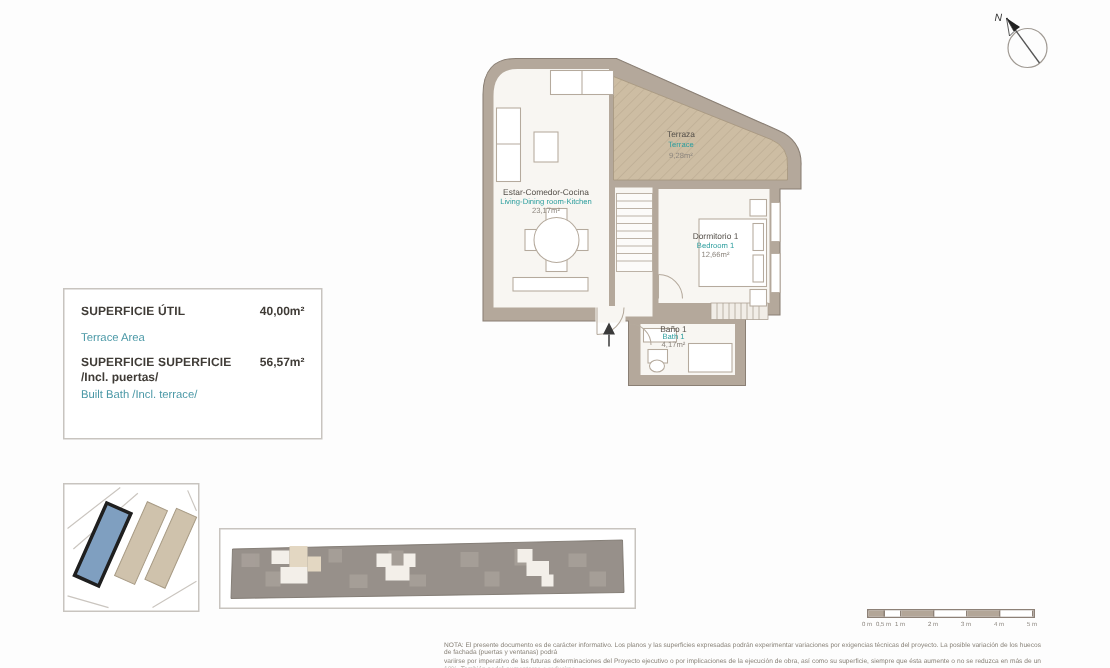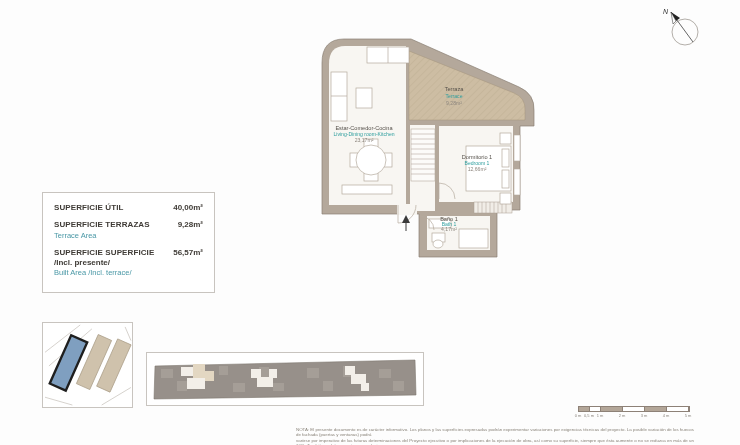--- a/index.html
+++ b/index.html
@@ -175,33 +175,29 @@
 </svg>
 
 <div class="area-table">
   <div class="at-row">
     <div class="at-top">
       <span class="at-es">SUPERFICIE ÚTIL</span>
       <span class="at-val">40,00m²</span>
     </div>
   </div>
   <div class="at-row">
-    <div class="at-top">
-      <span class="at-es">SUPERFICIE TERRAZAS</span>
-      <span class="at-val">9,28m²</span>
-    </div>
     <div class="at-en">Terrace Area</div>
   </div>
   <div class="at-row">
     <div class="at-top">
       <span class="at-es">SUPERFICIE SUPERFICIE</span>
       <span class="at-val">56,57m²</span>
     </div>
-    <div class="at-es2">/Incl. presente/</div>
-    <div class="at-en">Built Area /Incl. terrace/</div>
+    <div class="at-es2">/Incl. puertas/</div>
+    <div class="at-en">Built Bath /Incl. terrace/</div>
   </div>
 </div>
 
 <div class="sitemap">
   <svg viewBox="0 0 91 86">
     <g stroke="#cac5bf" stroke-width="0.8" fill="none">
       <path d="M 2,30 L 38,2"></path>
       <path d="M 6,44 L 50,6"></path>
       <path d="M 2,76 L 30,84"></path>
       <path d="M 60,84 L 90,66"></path>

